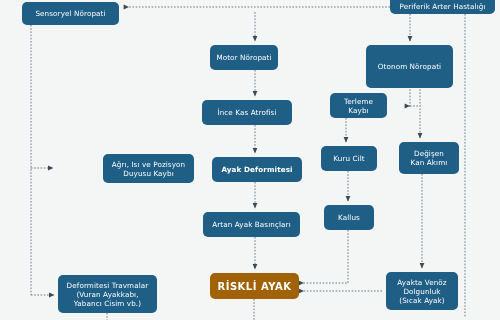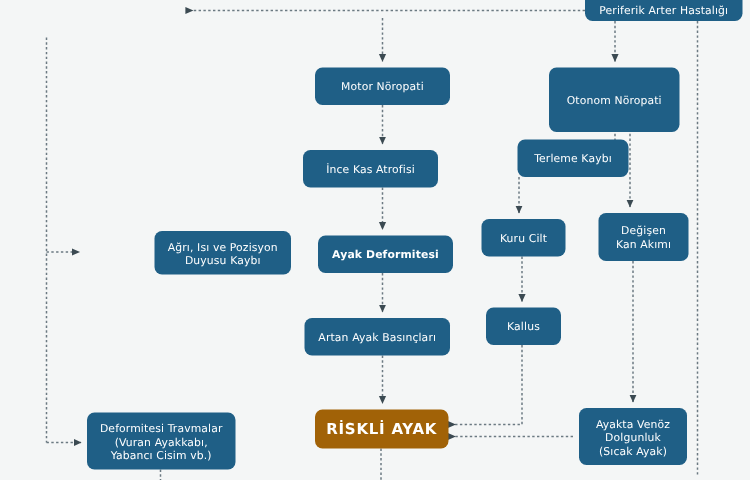--- a/index.html
+++ b/index.html
@@ -103,38 +103,41 @@
 
       <path d="M422,174 L422,268" marker-end="url(#arw)"></path>
 
       <path d="M382,291 L303,291" marker-end="url(#arwl)"></path>
 
       <path d="M107,313 L107,320"></path>
       <path d="M254,299 L254,320"></path>
     </g>
   </svg>
 
+  <div class="node primary" style="left:22px;top:2px;width:97px;height:23px;">
+    <span>Sensoryel Nöropati</span>
+  </div>
 
   <div class="node primary" style="left:390px;top:-9px;width:105px;height:23px;align-items:flex-end;padding-bottom:3px;">
     <span>Periferik Arter Hastalığı</span>
   </div>
 
-  <div class="node primary" style="left:210px;top:45px;width:90px;height:25px;">
+  <div class="node primary" style="left:210px;top:45px;width:68px;height:25px;">
     <span>Motor Nöropati</span>
   </div>
 
   <div class="node primary" style="left:366px;top:45px;width:87px;height:43px;">
     <span>Otonom Nöropati</span>
   </div>
 
   <div class="node primary" style="left:202px;top:100px;width:90px;height:25px;">
     <span>İnce Kas Atrofisi</span>
   </div>
 
-  <div class="node primary" style="left:330px;top:93px;width:74px;height:25px;margin-left:15px;">
+  <div class="node primary" style="left:330px;top:93px;width:57px;height:25px;">
     <span>Terleme Kaybı</span>
   </div>
 
   <div class="node primary" style="left:57px;top:154px;width:91px;height:29px;margin-left:46px;">
     <span>Ağrı, Isı ve Pozisyon
 Duyusu Kaybı</span>
   </div>
 
   <div class="node primary" style="left:212px;top:157px;width:90px;height:25px;font-weight:bold;">
     <span>Ayak Deformitesi</span>

